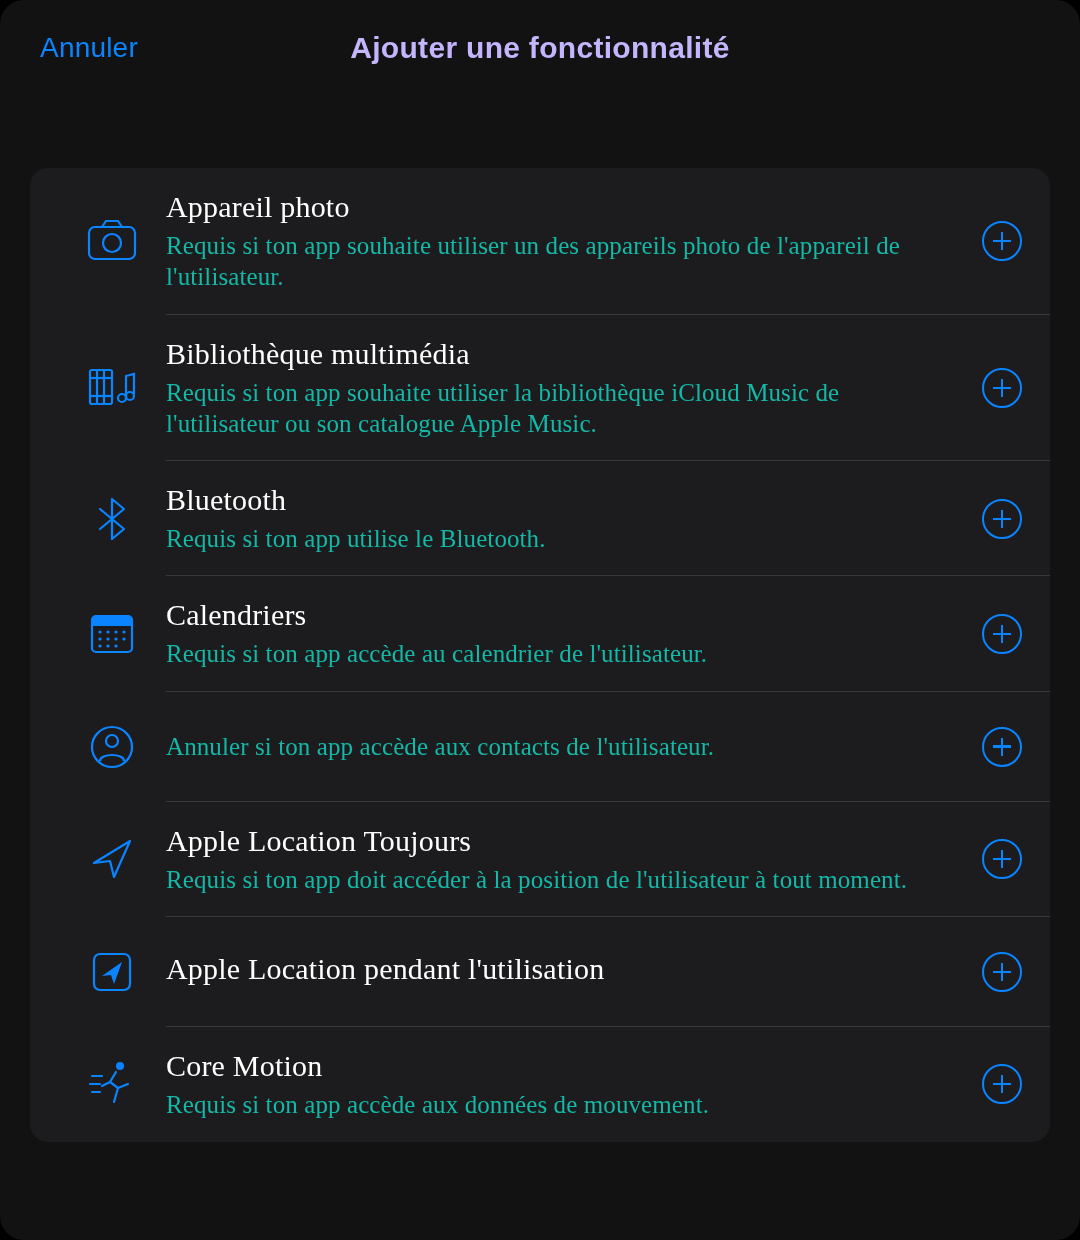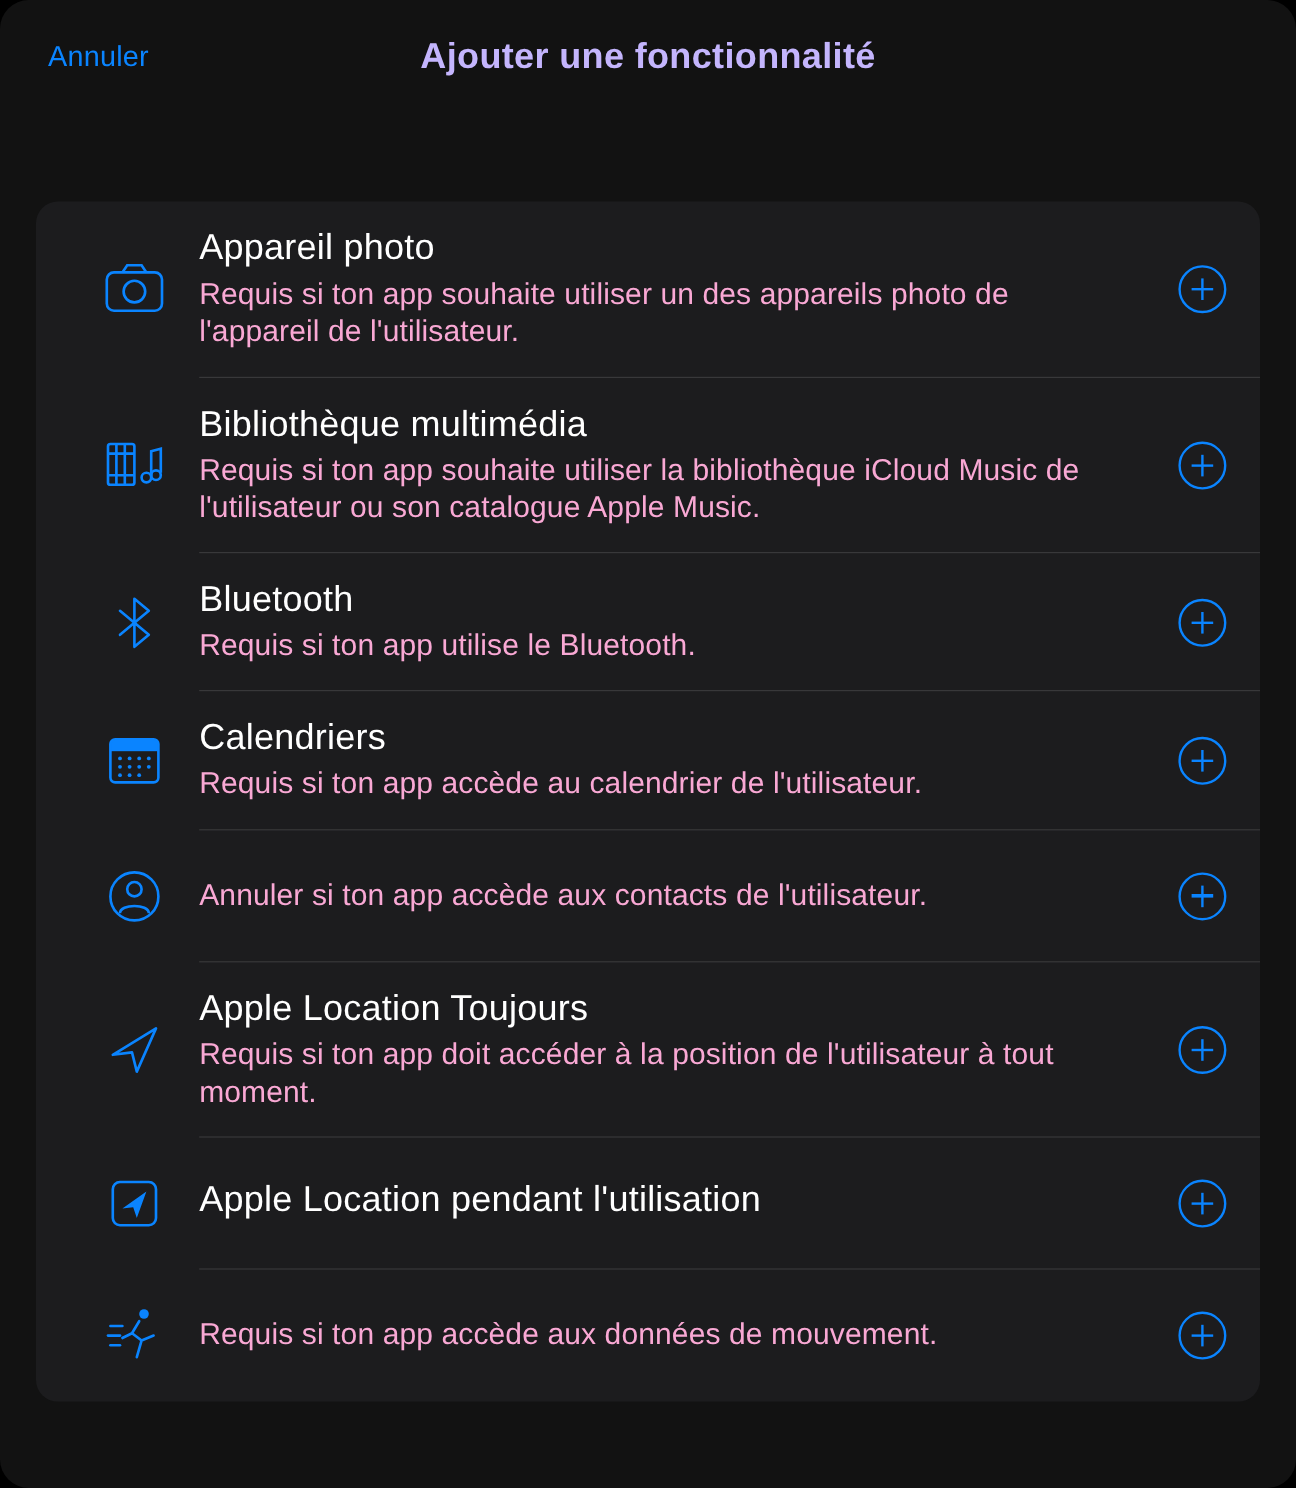--- a/index.html
+++ b/index.html
@@ -28,21 +28,21 @@
       height: 60px;
       padding: 0 40px;
       margin-bottom: 90px;
     }
     .cancel-btn {
       position: absolute;
       left: 40px;
       top: 50%;
       transform: translateY(-50%);
       color: #0a84ff;
-      font-size: 24px;
+      font-size: 28px;
       font-weight: 400;
       background: none;
       border: none;
       cursor: pointer;
       letter-spacing: 0.2px;
     }
     .title {
       font-size: 30px;
       font-weight: 600;
       color: #c4b5fd;
@@ -80,32 +80,33 @@
       flex-shrink: 0;
     }
     .icon-col svg {
       width: 52px;
       height: 52px;
     }
     .txt-col {
       flex: 1;
       min-width: 0;
       padding-right: 18px;
+      font-family: Liberation Serif, serif;
     }
     .item-title {
       font-size: 30px;
       font-weight: 400;
       color: #ffffff;
       margin-bottom: 6px;
       letter-spacing: 0.2px;
     }
     .item-desc {
       font-size: 25px;
       font-weight: 400;
-      color: #f9a8d4;
+      color: #14b8a6;
       line-height: 1.25;
       letter-spacing: 0.1px;
       max-width: 760px;
     }
     .add-col {
       flex-shrink: 0;
       display: flex;
       align-items: center;
     }
     .add-btn {
@@ -276,20 +277,21 @@
     <div class="icon-col">
       <svg viewBox="0 0 52 52">
         <circle cx="34" cy="8" r="4" class="fill-blue"></circle>
         <path d="M30 14 L24 24 L32 30 L28 44 M24 24 L16 28 M32 30 L42 26" class="stroke-blue" stroke-linecap="round"></path>
         <line x1="6" y1="18" x2="16" y2="18" class="stroke-blue" stroke-linecap="round"></line>
         <line x1="4" y1="26" x2="14" y2="26" class="stroke-blue" stroke-linecap="round"></line>
         <line x1="6" y1="34" x2="14" y2="34" class="stroke-blue" stroke-linecap="round"></line>
       </svg>
     </div>
     <div class="txt-col">
+      <div class="item-title">Core Motion</div>
       <div class="item-desc">Requis si ton app accède aux données de mouvement.</div>
     </div>
     <div class="add-col">
           <button class="add-btn"></button>
         </div>
   </div>
 
 </div>
 
 </div>

